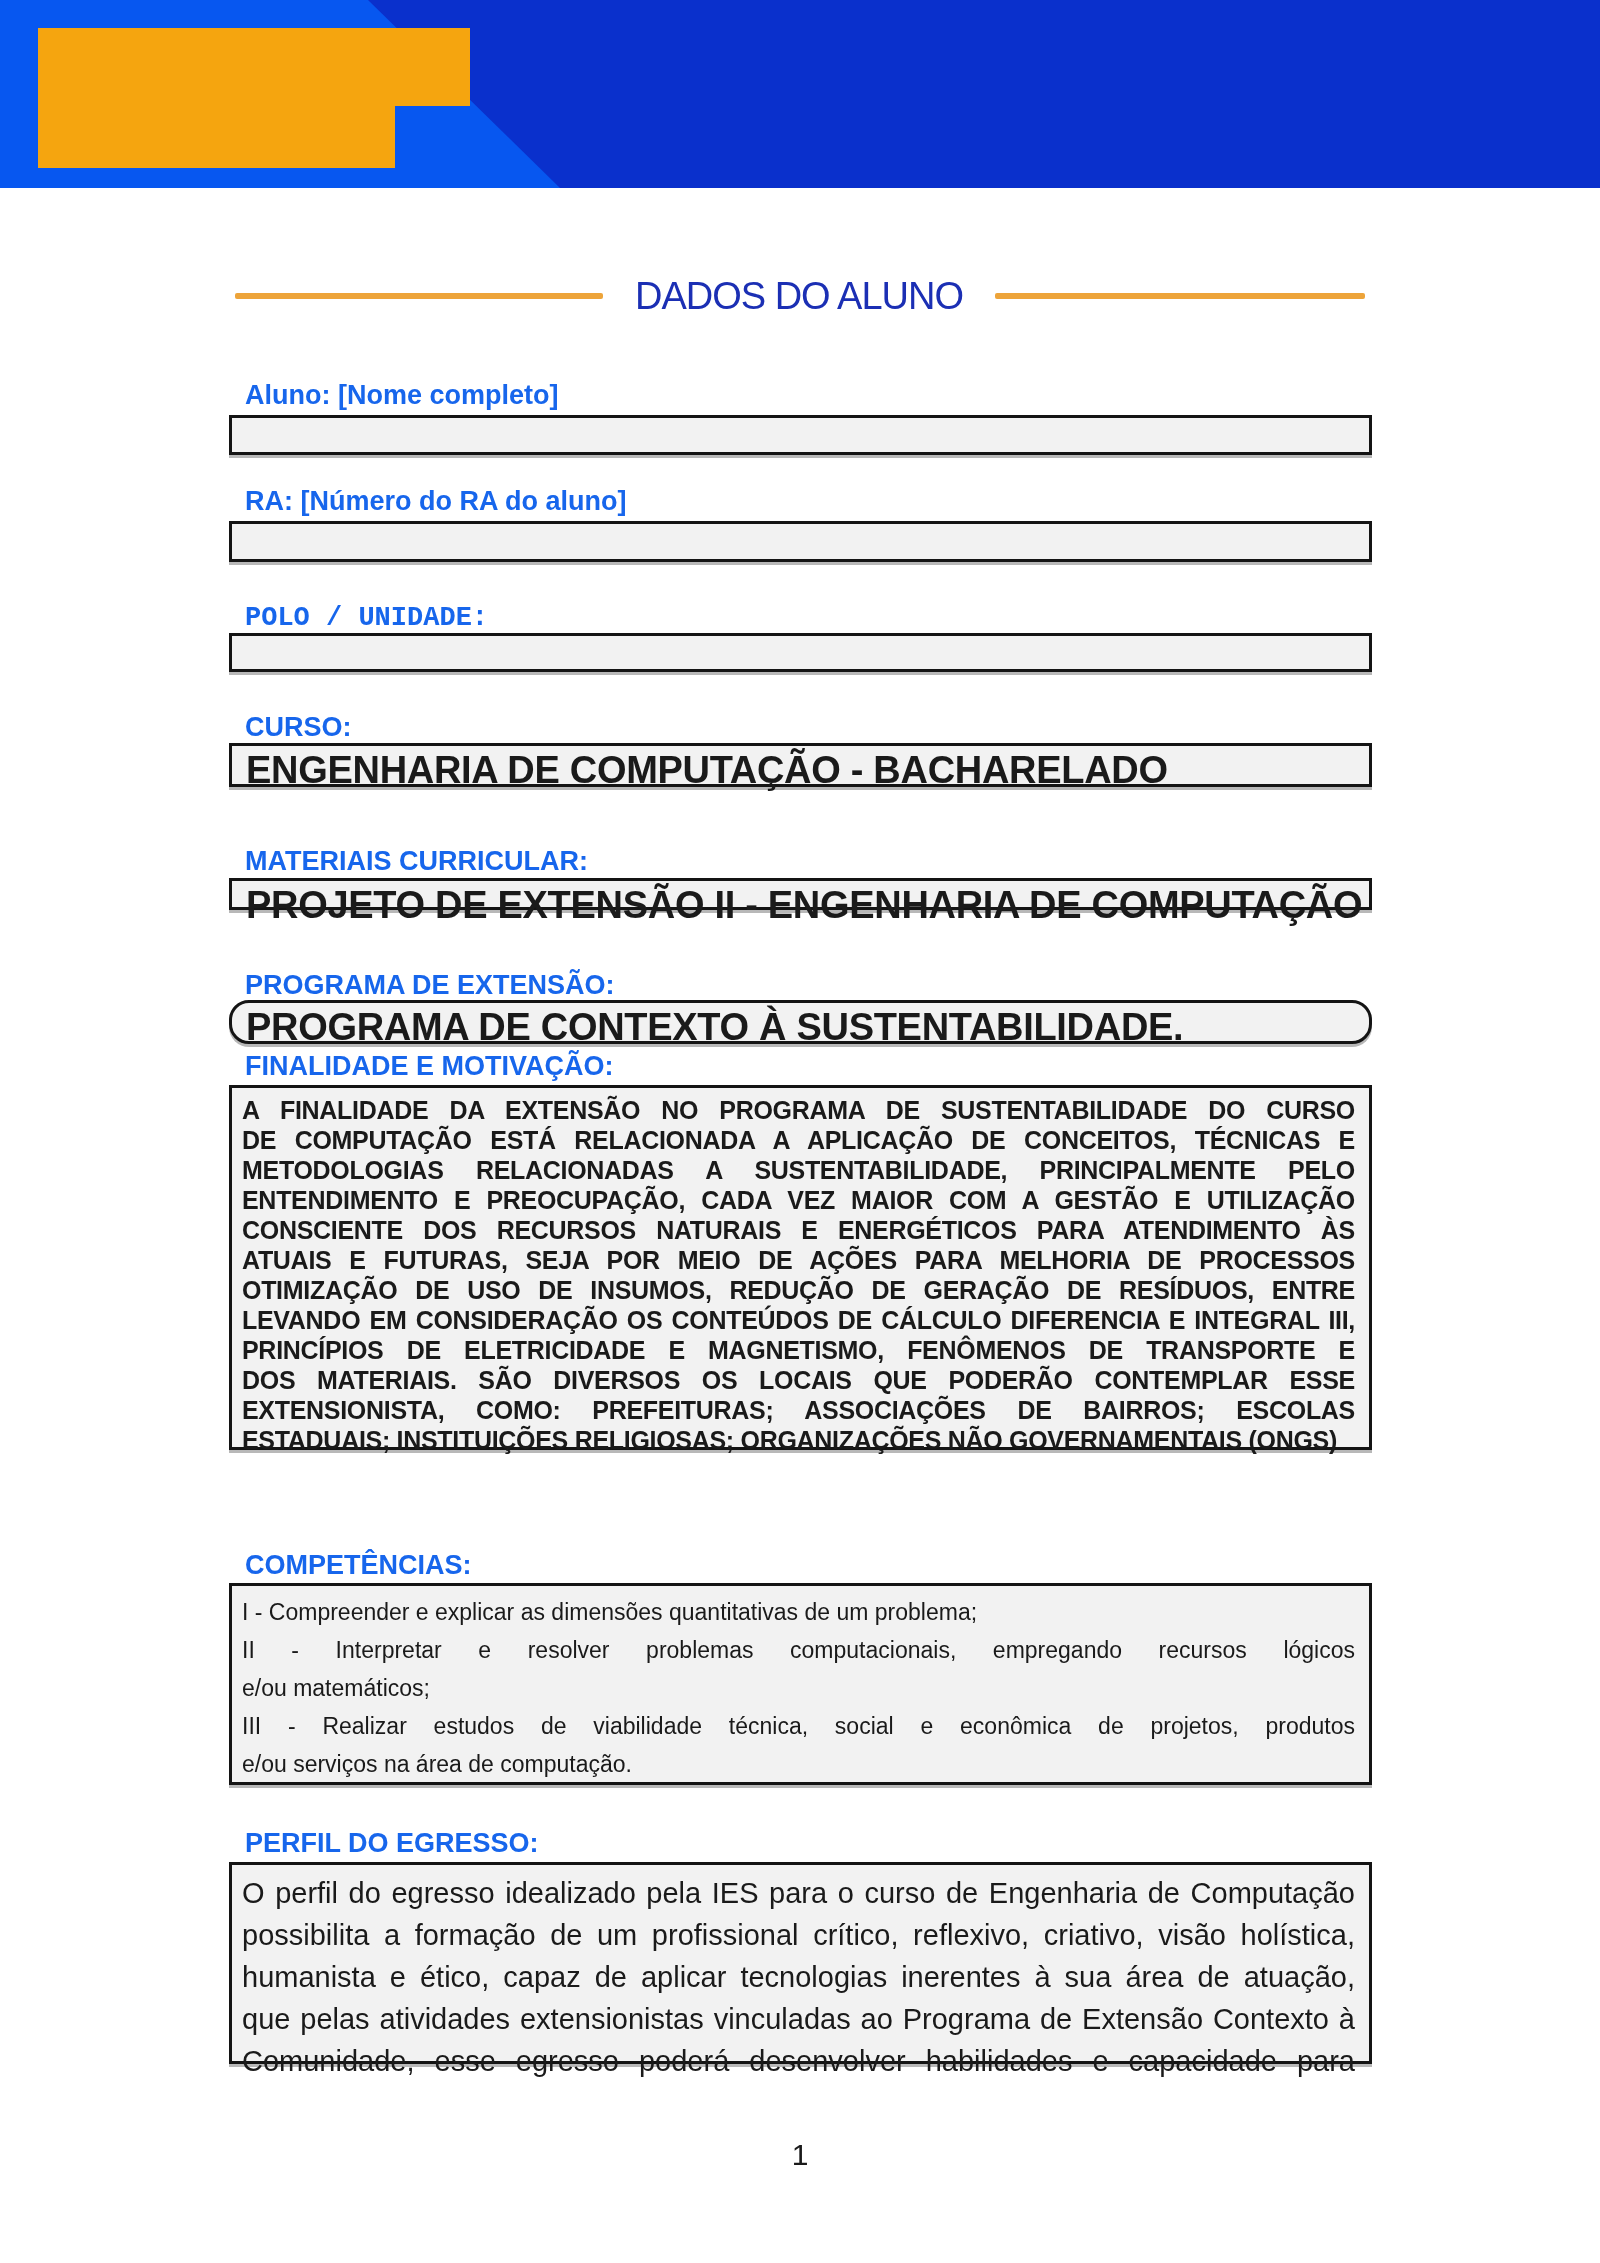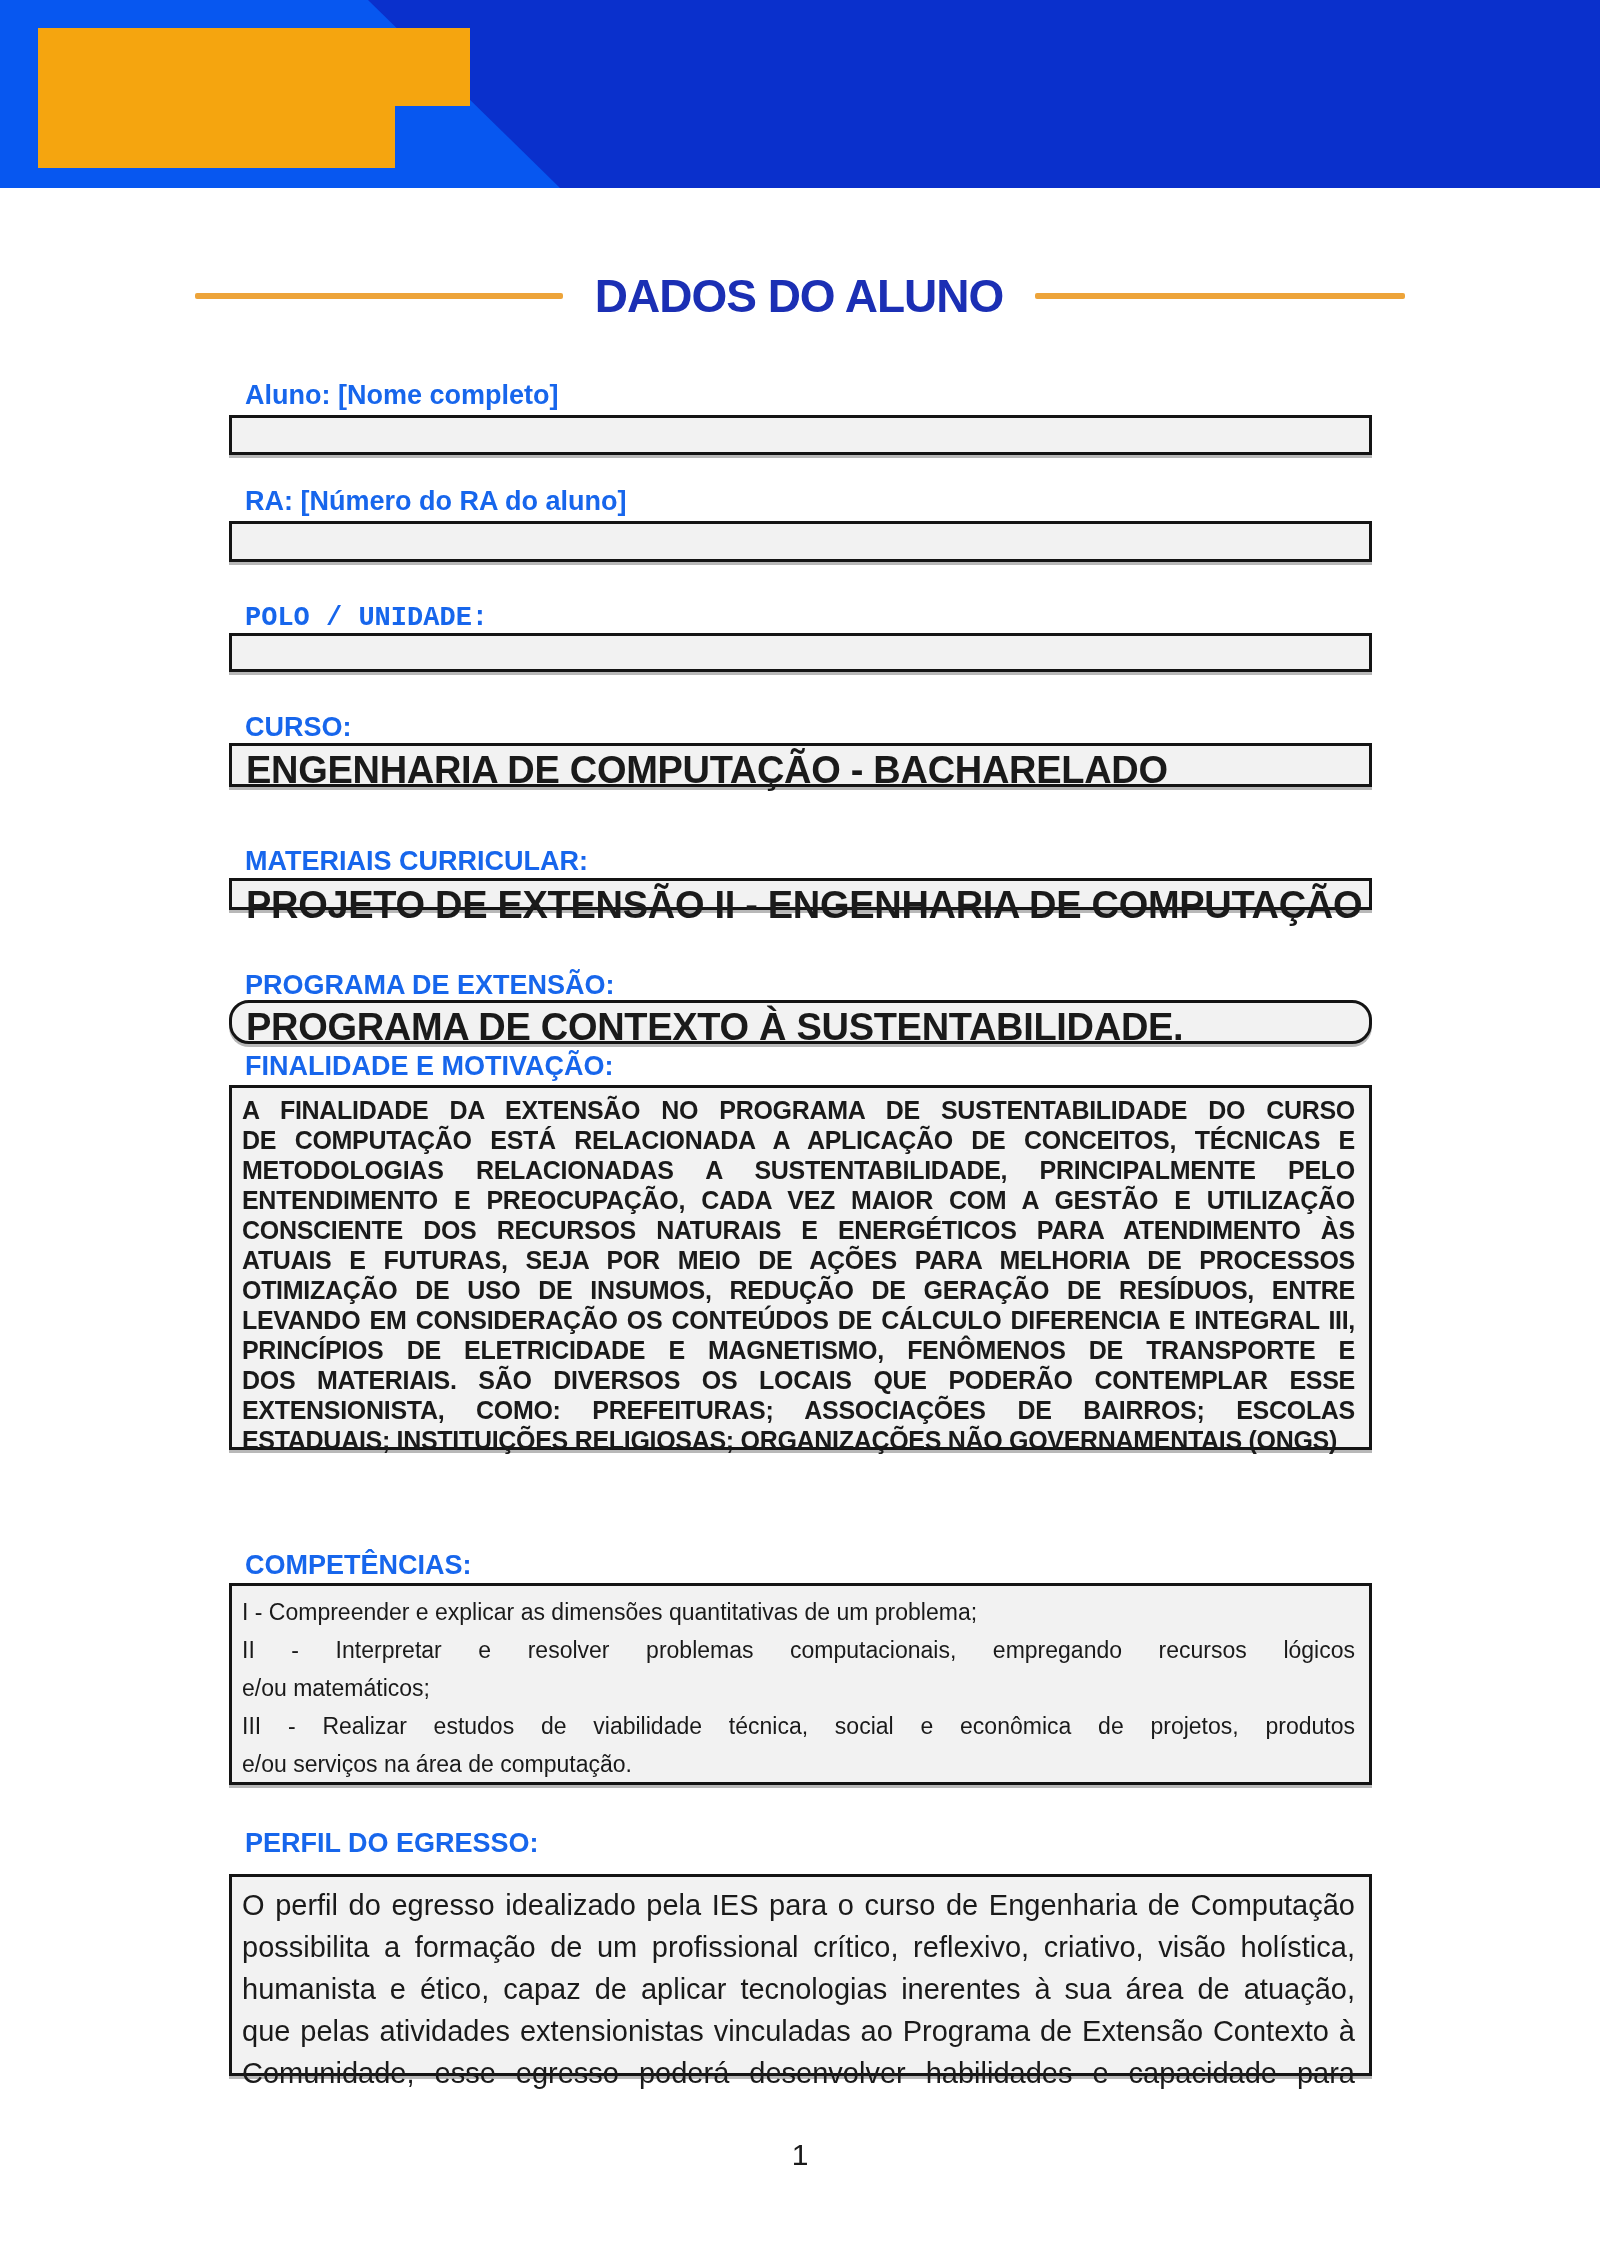--- a/index.html
+++ b/index.html
@@ -20,21 +20,21 @@
     background:var(--logo-orange,#F5A50F);}
   .logo-text{position:absolute;left:56px;top:32px;color:#ffffff;
     font-family:"DejaVu Serif", serif;font-weight:700;
     font-size:30px;line-height:44px;letter-spacing:.5px;white-space:nowrap;}
   
   .title-row{position:absolute;top:273px;left:0;width:1600px;height:46px;
     display:flex;align-items:center;justify-content:center;gap:32px;}
   .gold-line{height:6px;background:var(--divider-gold,#EDA43A);border-radius:2px;}
   .gold-line.left{width:368px;}
   .gold-line.right{width:370px;}
-  .page-title{color:var(--title-navy,#1B2FB4);font-size:46px;font-weight:700;
+  .page-title{color:var(--title-navy,#1B2FB4);font-size:38px;font-weight:400;
     letter-spacing:-1px;white-space:nowrap;}
   
   .sec{position:absolute;left:229px;width:1143px;}
   .lbl{position:absolute;left:16px;top:0;color:var(--label-blue,#1766EC);
     font-size:27px;font-weight:700;line-height:30px;white-space:nowrap;}
   .box{position:absolute;left:0;right:0;box-sizing:border-box;
     background:var(--box-bg,#F2F2F2);
     border:3px solid var(--box-border,#141414);
     box-shadow:0 3px 0 rgba(0,0,0,.28);}
   .box.value{font-size:38px;font-weight:700;color:#1a1a1a;
@@ -122,21 +122,21 @@
       <div class="line">I - Compreender e explicar as dimensões quantitativas de um problema;</div>
       <div class="line just">II - Interpretar e resolver problemas computacionais, empregando recursos lógicos</div>
       <div class="line">e/ou matemáticos;</div>
       <div class="line just">III - Realizar estudos de viabilidade técnica, social e econômica de projetos, produtos</div>
       <div class="line">e/ou serviços na área de computação.</div>
     </div>
 </div>
 
 <div class="sec" style="top:1828px;height:248px;">
   <div class="lbl">PERFIL DO EGRESSO:</div>
-  <div class="box par par-perfil" style="top:34px;height:202px;margin-top:12px;">
+  <div class="box par par-perfil" style="top:34px;height:202px;">
       <div class="line just">O perfil do egresso idealizado pela IES para o curso de Engenharia de Computação</div>
       <div class="line just">possibilita a formação de um profissional crítico, reflexivo, criativo, visão holística,</div>
       <div class="line just">humanista e ético, capaz de aplicar tecnologias inerentes à sua área de atuação, sendo</div>
       <div class="line just">que pelas atividades extensionistas vinculadas ao Programa de Extensão Contexto à</div>
       <div class="line just">Comunidade, esse egresso poderá desenvolver habilidades e capacidade para</div>
     </div>
 </div>
 
 <div class="page-number">1</div>
 

